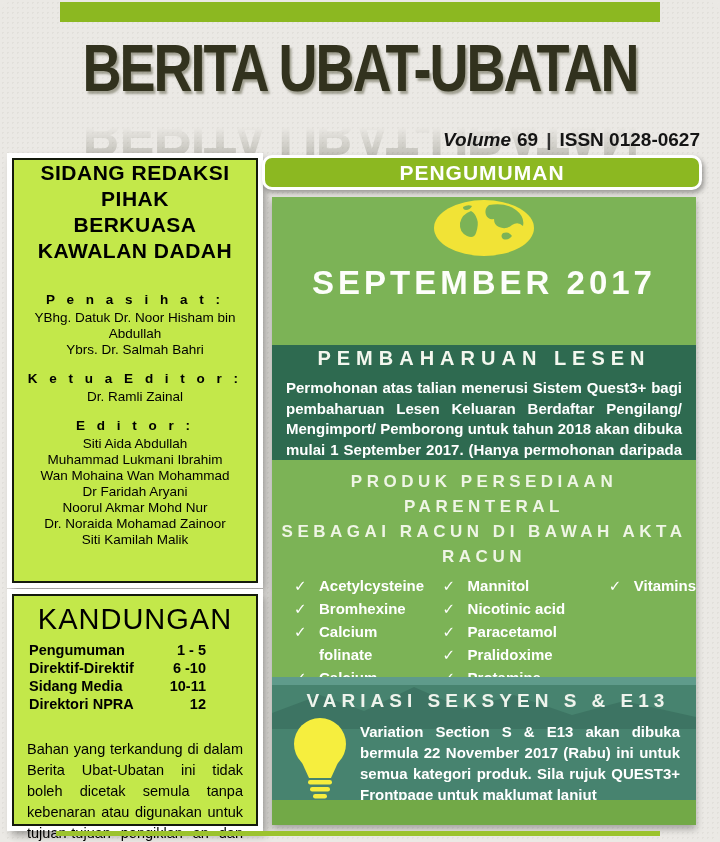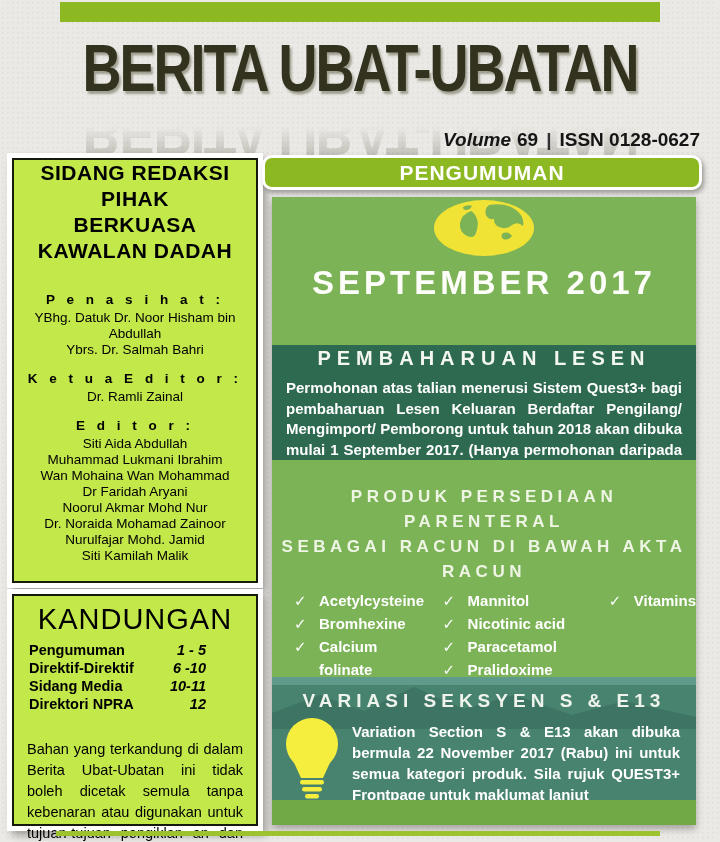--- a/index.html
+++ b/index.html
@@ -46,21 +46,21 @@
   .ed-title { text-align:center; }
   .ed-title-line { font-size:21px; font-weight:bold; line-height:26px; letter-spacing:.5px; }
   .ed-sections { margin-top:28px; }
   .ed-section { margin-bottom:13px; }
   .ed-heading { text-align:center; font-size:13.5px; font-weight:bold; letter-spacing:4px; margin-bottom:3px; }
   .ed-name { text-align:center; font-size:13.5px; line-height:16px; padding:0 10px; }
 
   .k-title { text-align:center; font-size:29px; font-weight:400; letter-spacing:1px; margin-top:7px; }
   .k-rows { margin-top:5px; }
   .k-row { display:flex; justify-content:space-between; padding:0 50px 0 15px; font-weight:bold; font-size:14.5px; line-height:18px; }
-  .k-pages { text-align:left;font-style:italic; }
+  .k-pages { text-align:left; }
   .k-notice { margin:26px 13px 0; font-size:14.5px; line-height:21px; text-align:justify; }
 
   
   .banner {
     position:absolute; left:262px; top:155px; width:440px; height:35px;
     background:#8cb821; border:3px solid #fff; border-radius:10px;
     box-shadow:2px 3px 5px rgba(0,0,0,.35);
     display:flex; align-items:center; justify-content:center;
     color:#fff; font-size:21px; font-weight:bold; letter-spacing:1px;
   }
@@ -71,30 +71,30 @@
   .sec-update { height:148px; background:#7cb356; text-align:center; }
   .globe { margin-top:2px; }
   .kicker { margin-top:12px; font-size:16px; letter-spacing:9px; color:#dcefcd; }
   .update-title { margin-top:3px; font-size:33px; letter-spacing:4px; font-weight:600; color:#fdfefa; }
 
   .sec-license { height:115px; background:#2e6a50; color:#fff; }
   .license-title { margin-top:2px; text-align:center; font-size:20px; font-weight:bold; letter-spacing:6px; color:#f3f7ee; }
   .license-body { margin:8px 14px 0; font-size:15px; font-weight:bold; line-height:20.5px; text-align:justify; }
 
   .sec-parenteral { height:217px; background:#7cb356; color:#fff; }
-  .par-title { margin-top:24px; text-align:center; }
+  .par-title { margin-top:9px; text-align:center; }
   .par-title-line { font-size:17px; font-weight:600; letter-spacing:4.5px; line-height:25px; color:#eff5e5; }
   .checklist { display:flex; margin:5px 0 0 22px; }
   .chk-col1 { width:152px; } .chk-col2 { width:170px; } .chk-col3 { flex:1; }
   .check-item { display:flex; font-size:15px; font-weight:bold; line-height:23px; }
   .check-mark { width:25px; flex:none; }
   .check-label { display:block; }
   .chk-col1 .check-label { max-width:106px; } .chk-col2 .check-label { max-width:122px; }
 
-  .sec-variation { height:123px; background:#47836f; color:#fff; position:relative; overflow:hidden; }
+  .sec-variation { height:123px; background:#47836f; color:#fff; position:relative; overflow:hidden;padding-left:8px; }
   .teal-strip { position:absolute; top:0; left:0; right:0; height:8px; background:#5f9b8b; }
   .mountains { position:absolute; top:6px; left:0; width:100%; height:46px; opacity:.7; }
   .var-title { position:relative; margin-top:13px; text-align:center; font-size:19px; font-weight:bold; letter-spacing:5px; color:#eef3ec; }
   .var-row { position:relative; display:flex; }
   .bulb-wrap { width:80px; flex:none; display:flex; justify-content:center; }
   .bulb { margin-top:4px; }
   .var-body { margin:9px 16px 0 0; font-size:15px; font-weight:bold; line-height:21px; text-align:justify; flex:1; }
 
   .sec-footer { flex:1; background:#72a947; }
 
@@ -132,21 +132,20 @@
           <div class="ed-name">Dr. Ramli Zainal</div>
         </div>
         <div class="ed-section">
           <div class="ed-heading">E d i t o r :</div>
           <div class="ed-name">Siti Aida Abdullah</div>
           <div class="ed-name">Muhammad Lukmani Ibrahim</div>
           <div class="ed-name">Wan Mohaina Wan Mohammad</div>
           <div class="ed-name">Dr Faridah Aryani</div>
           <div class="ed-name">Noorul Akmar Mohd Nur</div>
           <div class="ed-name">Dr. Noraida Mohamad Zainoor</div>
-          <div class="ed-name">Nurulfajar Mohd. Jamid</div>
           <div class="ed-name">Siti Kamilah Malik</div>
         </div>
       </div>
   </div>
 
   <div class="side-box box-contents">
     <div class="k-title">KANDUNGAN</div>
     <div class="k-rows">
         <div class="k-row">
           <div class="k-label">Pengumuman</div>

